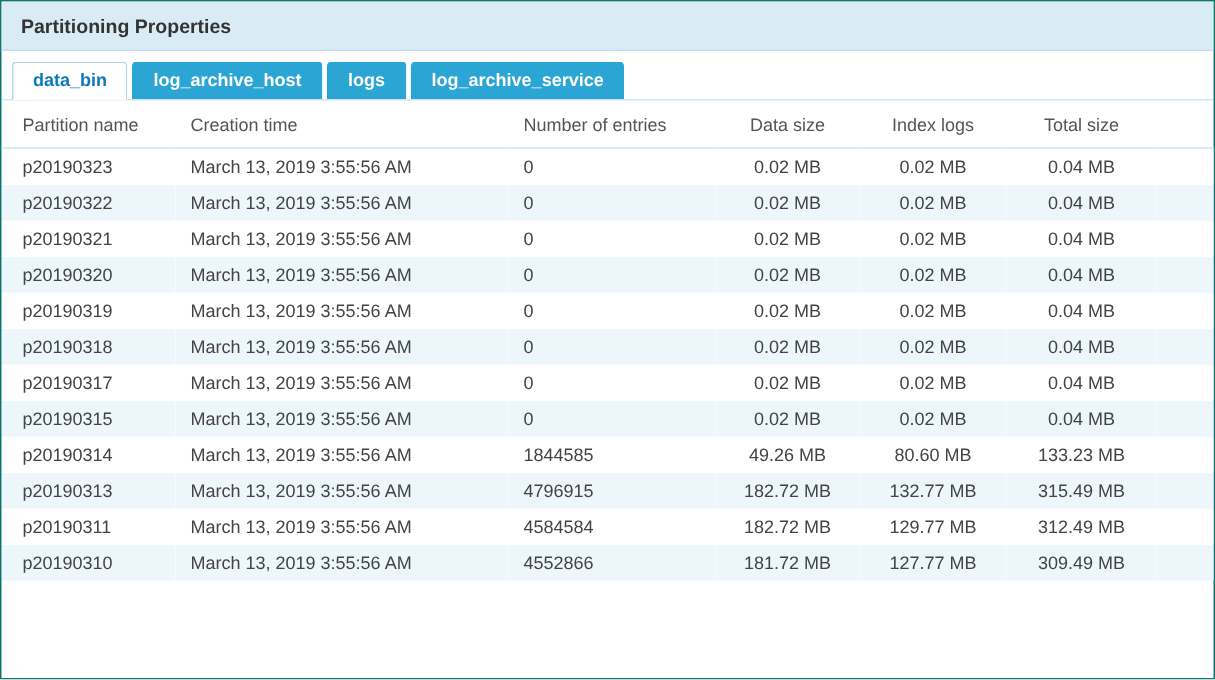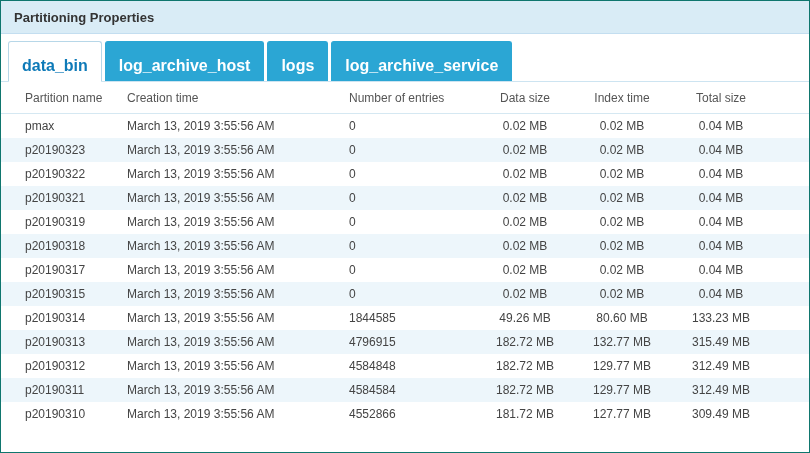--- a/index.html
+++ b/index.html
@@ -26,23 +26,23 @@
 
   
   .tab-strip {
     padding: 7px 0 0 7px;
     border-bottom: 1px solid #cde4f1;
     display: flex;
     align-items: flex-end;
   }
   .tab {
     display: inline-block;
-    font-size: 16px;
+    font-size: 12px;
     font-weight: bold;
-    padding: 15px 13px 6px 13px;
+    padding: 4px 13px 6px 13px;
     margin-right: 3px;
     border-radius: 3px 3px 0 0;
     background: #2ba6d4;
     color: #ffffff;
     cursor: pointer;
     position: relative;
     border: 1px solid #2ba6d4;
     border-bottom: none;
   }
   .tab.active {
@@ -71,21 +71,21 @@
     overflow: hidden;
   }
   tbody td {
     padding: 5px 10px;
     white-space: nowrap;
     overflow: hidden;
   }
   tbody tr:nth-child(even) { background: #edf6fb; }
   tbody tr:nth-child(odd)  { background: #ffffff; }
 
-  th.c0, td.c0 { padding-left: 24px; }
+  th.c0, td.c0 { padding-left: 14px; }
   th.c3, td.c3,
   th.c4, td.c4,
   th.c5, td.c5 { text-align: center; }
 </style>
 </head>
 <body>
 
 <div class="panel">
 
   <div class="title-bar">Partitioning Properties</div>
@@ -106,55 +106,55 @@
       <col style="width:98px">
       <col style="width:100px">
       <col style="width:40px">
     </colgroup>
     <thead>
       <tr id="table-header-row">
           <th class="c0">Partition name</th>
           <th class="c1">Creation time</th>
           <th class="c2">Number of entries</th>
           <th class="c3">Data size</th>
-          <th class="c4">Index time</th>
+          <th class="c4">Index logs</th>
           <th class="c5">Total size</th>
           <th></th>
         </tr>
     </thead>
     <tbody id="table-body">
         <tr>
-          <td class="c0">pmax</td>
-          <td class="c1">March 13, 2019 3:55:56 AM</td>
-          <td class="c2">0</td>
-          <td class="c3">0.02 MB</td>
-          <td class="c4">0.02 MB</td>
-          <td class="c5">0.04 MB</td>
-          <td></td>
-        </tr>
-        <tr>
           <td class="c0">p20190323</td>
           <td class="c1">March 13, 2019 3:55:56 AM</td>
           <td class="c2">0</td>
           <td class="c3">0.02 MB</td>
           <td class="c4">0.02 MB</td>
           <td class="c5">0.04 MB</td>
           <td></td>
         </tr>
         <tr>
           <td class="c0">p20190322</td>
           <td class="c1">March 13, 2019 3:55:56 AM</td>
           <td class="c2">0</td>
           <td class="c3">0.02 MB</td>
           <td class="c4">0.02 MB</td>
           <td class="c5">0.04 MB</td>
           <td></td>
         </tr>
         <tr>
           <td class="c0">p20190321</td>
+          <td class="c1">March 13, 2019 3:55:56 AM</td>
+          <td class="c2">0</td>
+          <td class="c3">0.02 MB</td>
+          <td class="c4">0.02 MB</td>
+          <td class="c5">0.04 MB</td>
+          <td></td>
+        </tr>
+        <tr>
+          <td class="c0">p20190320</td>
           <td class="c1">March 13, 2019 3:55:56 AM</td>
           <td class="c2">0</td>
           <td class="c3">0.02 MB</td>
           <td class="c4">0.02 MB</td>
           <td class="c5">0.04 MB</td>
           <td></td>
         </tr>
         <tr>
           <td class="c0">p20190319</td>
           <td class="c1">March 13, 2019 3:55:56 AM</td>
@@ -203,29 +203,20 @@
         <tr>
           <td class="c0">p20190313</td>
           <td class="c1">March 13, 2019 3:55:56 AM</td>
           <td class="c2">4796915</td>
           <td class="c3">182.72 MB</td>
           <td class="c4">132.77 MB</td>
           <td class="c5">315.49 MB</td>
           <td></td>
         </tr>
         <tr>
-          <td class="c0">p20190312</td>
-          <td class="c1">March 13, 2019 3:55:56 AM</td>
-          <td class="c2">4584848</td>
-          <td class="c3">182.72 MB</td>
-          <td class="c4">129.77 MB</td>
-          <td class="c5">312.49 MB</td>
-          <td></td>
-        </tr>
-        <tr>
           <td class="c0">p20190311</td>
           <td class="c1">March 13, 2019 3:55:56 AM</td>
           <td class="c2">4584584</td>
           <td class="c3">182.72 MB</td>
           <td class="c4">129.77 MB</td>
           <td class="c5">312.49 MB</td>
           <td></td>
         </tr>
         <tr>
           <td class="c0">p20190310</td>

